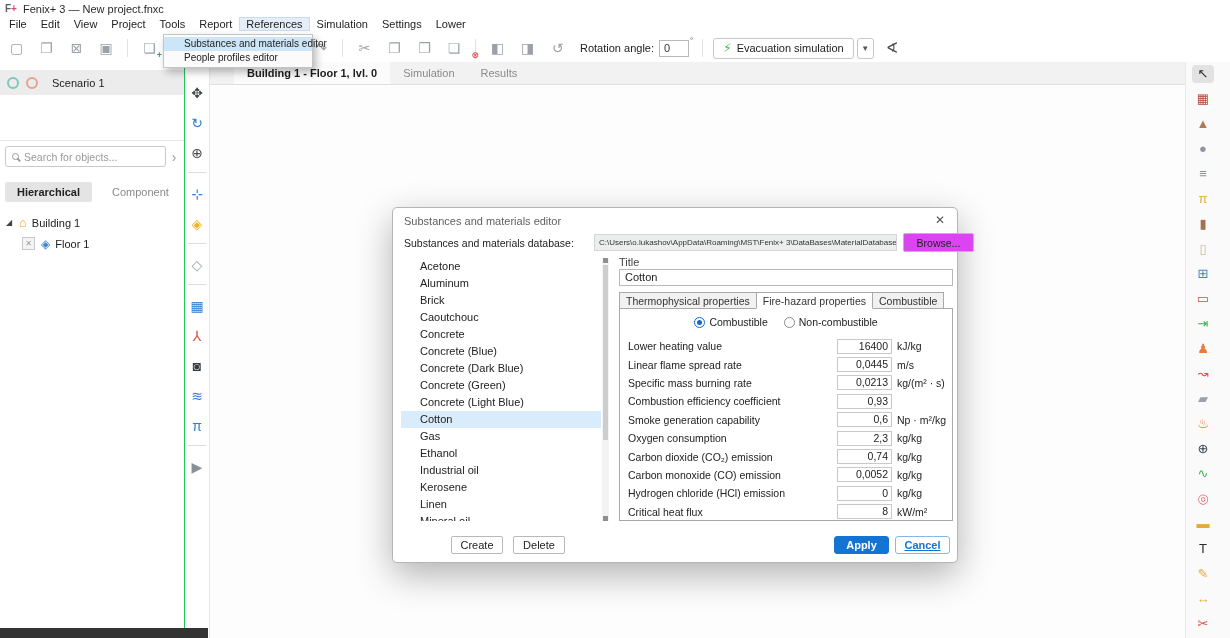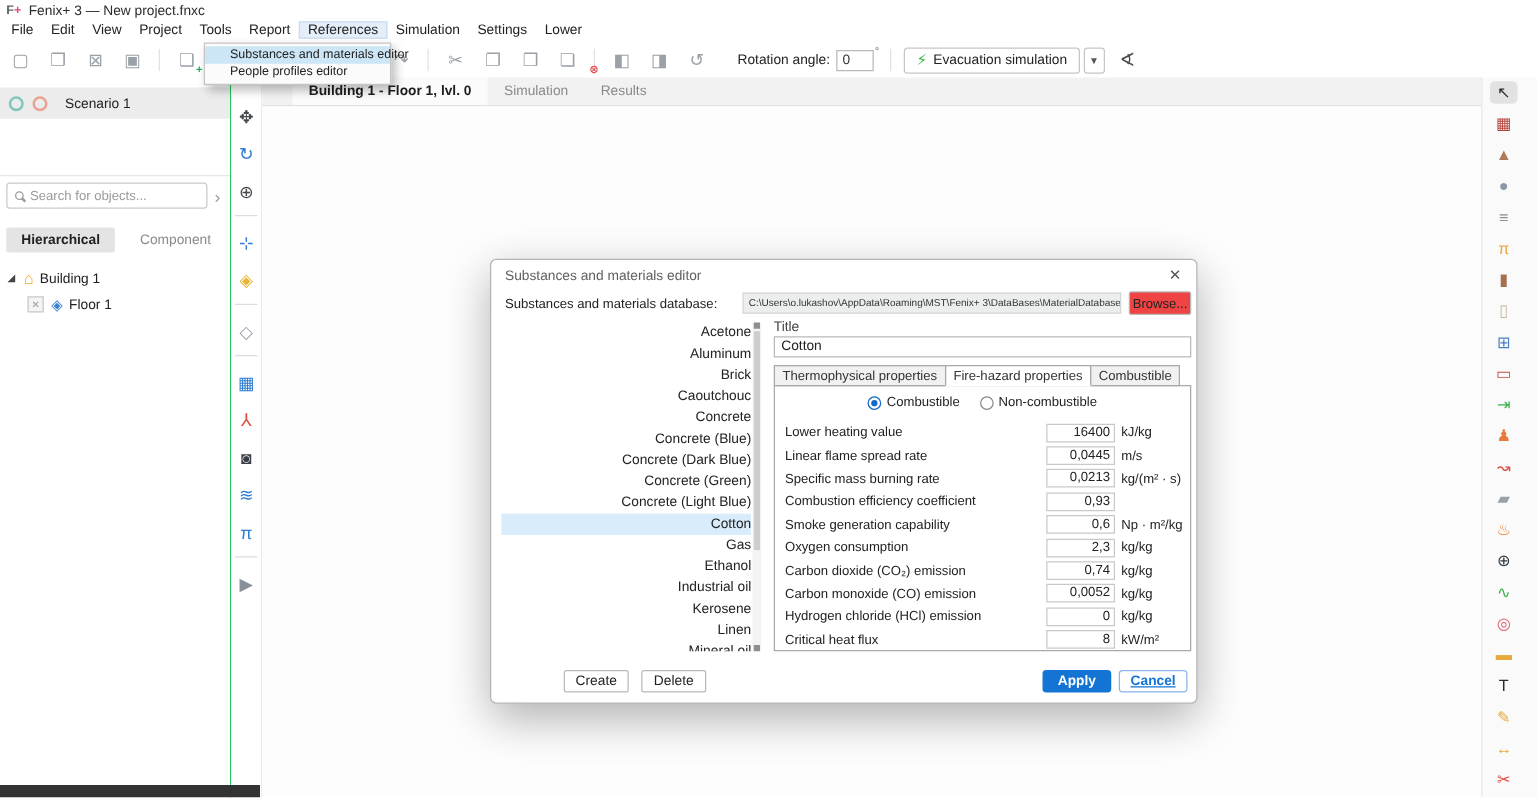--- a/index.html
+++ b/index.html
@@ -18,21 +18,21 @@
   .mitem{padding:1px 7px;font-size:11px;color:#222;cursor:default;}
   .mitem.open{background:#e4eef8;border:1px solid #c9dcef;padding:0 6px;}
 
   
   .toolbar{position:absolute;left:0;top:34px;right:0;height:28px;display:flex;align-items:center;padding-left:8px;background:#fff;}
   .ticons{display:flex;align-items:center;gap:13px;}
   .tico{position:relative;width:17px;height:18px;font-size:14px;line-height:18px;text-align:center;}
   .tico .badge{position:absolute;right:-4px;bottom:-3px;font-size:9px;font-weight:bold;line-height:9px;}
   .tico.sep{border-right:1px solid #e2e2e2;padding-right:13px;width:30px;}
   .tico.gap{margin-right:112px;}
-  .rotlabel{margin-left:24px;font-size:11px;color:#222;}
+  .rotlabel{margin-left:14px;font-size:11px;color:#222;}
   .rotinput{margin-left:5px;width:30px;height:17px;border:1px solid #b9b9b9;background:#fff;font-size:11px;display:flex;align-items:center;padding-left:4px;}
   .degmark{font-size:8px;color:#555;align-self:flex-start;margin:2px 0 0 1px;}
   .vbar{width:1px;height:18px;background:#e2e2e2;margin:0 10px 0 9px;}
   .evacbtn{display:flex;align-items:center;gap:5px;height:21px;border:1px solid #c6c6c6;border-radius:3px;background:#fff;padding:0 9px;font-size:11px;color:#222;}
   .evacbtn .run{color:#3bb54a;font-size:12px;}
   .evacdd{margin-left:3px;width:17px;height:21px;border:1px solid #c6c6c6;border-radius:3px;background:#fff;display:flex;align-items:center;justify-content:center;font-size:8px;color:#555;}
   .angleico{margin-left:12px;font-size:15px;color:#4a4a4a;}
 
   
   .ddmenu{position:absolute;left:163px;top:34px;width:150px;background:#fbfbfb;border:1px solid #c5c5c5;box-shadow:3px 4px 8px rgba(0,0,0,0.28);z-index:60;padding:2px 0;}
@@ -81,22 +81,22 @@
 
   
   .darkbar{position:absolute;left:0;bottom:0;width:208px;height:10px;background:#333;z-index:5;}
 
   
   .dialog{position:absolute;left:392px;top:207px;width:566px;height:356px;background:#fff;border:1px solid #b5b5b5;border-radius:5px;box-shadow:0 12px 36px rgba(0,0,0,0.3);z-index:40;font-size:11px;}
   .dtitle{position:absolute;left:11px;top:7px;font-size:11px;color:#5f5f5f;}
   .dclose{position:absolute;right:12px;top:5px;font-size:12px;color:#555;}
   .dblabel{position:absolute;left:11px;top:29px;font-size:10.5px;color:#222;}
   .dbpath{position:absolute;left:201px;top:26px;width:303px;height:17px;background:#eceded;border:1px solid #d6d6d6;font-size:8px;color:#333;line-height:15px;padding-left:4px;white-space:nowrap;overflow:hidden;}
-  .browsebtn{position:absolute;left:510px;top:25px;width:50px;height:19px;border:1px solid #b9b9b9;border-radius:2px;background:#ef4444;font-size:10.5px;display:flex;align-items:center;justify-content:center;color:#222;}
-  .dlist{position:absolute;left:8px;top:50px;width:200px;height:263px;overflow:hidden;text-align:right;}
+  .browsebtn{position:absolute;left:510px;top:25px;width:71px;height:19px;border:1px solid #b9b9b9;border-radius:2px;background:#d946ef;font-size:10.5px;display:flex;align-items:center;justify-content:center;color:#222;}
+  .dlist{position:absolute;left:8px;top:50px;width:200px;height:263px;overflow:hidden;}
   .dlitem{height:17px;line-height:17px;padding-left:19px;font-size:11px;color:#222;white-space:nowrap;}
   .dlitem.selected{background:#d8ecfb;}
   .dscroll{position:absolute;left:209px;top:50px;width:7px;height:263px;background:#f3f3f3;}
   .dscroll .thumb{position:absolute;left:1px;top:7px;width:5px;height:175px;background:#cdcdcd;}
   .dscroll::before,.dscroll::after{content:'';position:absolute;left:1px;width:5px;height:5px;background:#8f8f8f;}
   .dscroll::before{top:0;} .dscroll::after{bottom:0;}
   .rpan{position:absolute;left:226px;top:44px;width:334px;}
   .tflabel{position:absolute;left:0;top:4px;font-size:11px;color:#444;}
   .tfinput{position:absolute;left:0;top:17px;width:334px;height:17px;border:1px solid #b9b9b9;font-size:11px;line-height:15px;padding-left:5px;color:#222;background:#fff;}
   .dtabs{position:absolute;left:0;top:40px;display:flex;z-index:2;}

